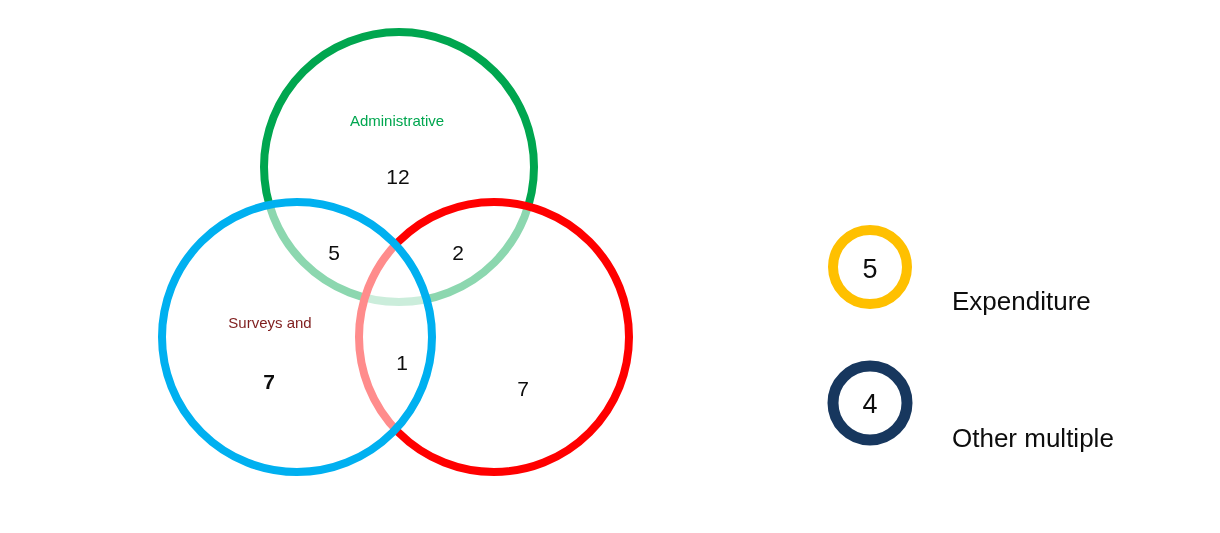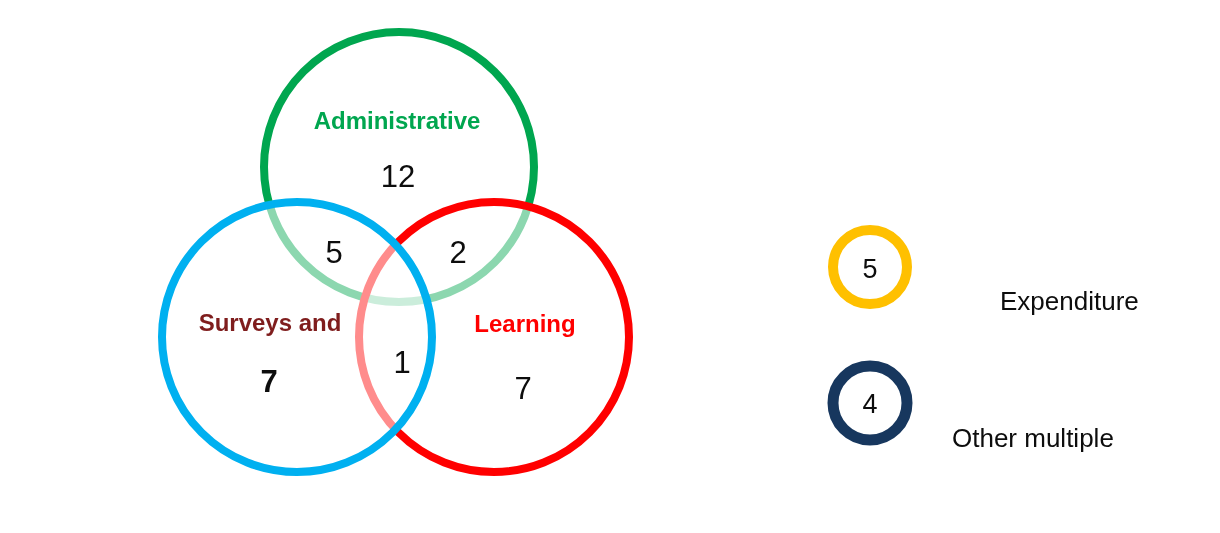--- a/index.html
+++ b/index.html
@@ -23,30 +23,30 @@
     height: 533px;
   }
   
   .centered {
     position: absolute;
     transform: translate(-50%, -50%);
     white-space: nowrap;
     text-align: center;
   }
   .set-label {
-    font-weight: bold;
-    font-size: 24px;
+    font-weight: normal;
+    font-size: 15px;
     line-height: 31px;
   }
   .set-label.admin   { left: 397px; top: 120px; color: #00A64F; }
   .set-label.surveys { left: 270px; top: 322px; color: #7f1d1d; }
   .set-label.learning{ left: 525px; top: 323px; color: #FF0000; }
 
   .venn-num {
-    font-size: 31px;
+    font-size: 21px;
     font-weight: 400;
     color: #0d0d0d;
   }
   .venn-num.bold { font-weight: bold; }
   .num-admin    { left: 398px; top: 177px; }
   .num-as       { left: 334px; top: 253px; }
   .num-al       { left: 458px; top: 253px; }
   .num-sl       { left: 402px; top: 363px; }
   .num-surveys  { left: 269px; top: 382px; }
   .num-learning { left: 523px; top: 389px; }
@@ -60,21 +60,21 @@
   .legend-num.other       { left: 870px; top: 404px; }
 
   .legend-label {
     position: absolute;
     transform: translateY(-50%);
     font-size: 26px;
     font-weight: 400;
     color: #0d0d0d;
     white-space: nowrap;
   }
-  .legend-label.expenditure { left: 952px; top: 301px; margin-left: 48px; }
+  .legend-label.expenditure { left: 952px; top: 301px; }
   .legend-label.other       { left: 952px; top: 438px; text-align: right; }
 </style>
 </head>
 <body>
 
 <div class="stage">
 
   <svg class="venn-svg" viewBox="0 0 1220 533">
 
     <circle cx="399" cy="167" r="135" fill="none" stroke-width="8" stroke="#00A64F"></circle>
@@ -87,21 +87,20 @@
 
   <div class="centered set-label admin">
     <div>Administrative</div>
   </div>
 
   <div class="centered set-label surveys">
     <div>Surveys and</div>
   </div>
 
   <div class="centered set-label learning">
-    <div>Learning</div>
   </div>
 
   <div class="centered venn-num num-admin">12</div>
   <div class="centered venn-num bold num-surveys">7</div>
   <div class="centered venn-num num-learning">7</div>
 
   <div class="centered venn-num num-as">5</div>
   <div class="centered venn-num num-al">2</div>
   <div class="centered venn-num num-sl">1</div>
 

